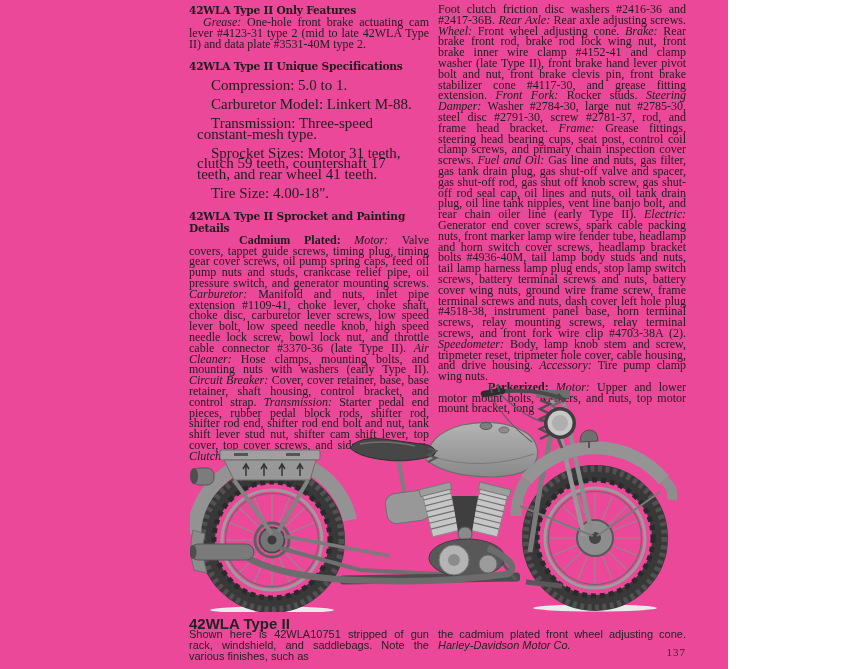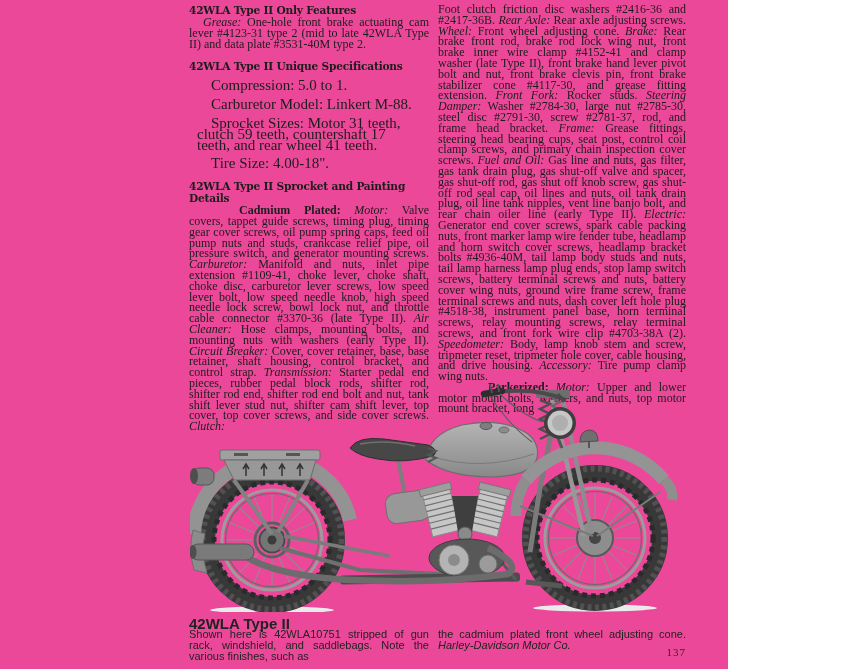--- a/index.html
+++ b/index.html
@@ -35,20 +35,21 @@
   <div class="columns">
     <div class="col-left">
       <div class="sec">
         <h3>42WLA Type II Only Features</h3>
         <p class="body"><span class="it">Grease:</span><span> One-hole front brake actuating cam lever #4123-31 type 2 (mid to late 42WLA Type II) and data plate #3531-40M type 2.</span></p>
       </div>
       <div class="sec">
         <h3>42WLA Type II Unique Specifications</h3>
         <p class="spec">Compression: 5.0 to 1.</p>
         <p class="spec">Carburetor Model: Linkert M-88.</p>
+        <p class="spec">Transmission: Three-speed constant-mesh type.</p>
         <p class="spec">Sprocket Sizes: Motor 31 teeth, clutch 59 teeth, countershaft 17 teeth, and rear wheel 41 teeth.</p>
         <p class="spec">Tire Size: 4.00-18".</p>
       </div>
       <div class="sec">
         <h3>42WLA Type II Sprocket and Painting Details</h3>
         <p class="body"><span class="bd">Cadmium Plated:</span><span> </span><span class="it">Motor:</span><span> Valve covers, tappet guide screws, timing plug, timing gear cover screws, oil pump spring caps, feed oil pump nuts and studs, crankcase relief pipe, oil pressure switch, and generator mounting screws. </span><span class="it">Carburetor:</span><span> Manifold and nuts, inlet pipe extension #1109-41, choke lever, choke shaft, choke disc, carburetor lever screws, low speed lever bolt, low speed needle knob, high speed needle lock screw, bowl lock nut, and throttle cable connector #3370-36 (late Type II). </span><span class="it">Air Cleaner:</span><span> Hose clamps, mounting bolts, and mounting nuts with washers (early Type II). </span><span class="it">Circuit Breaker:</span><span> Cover, cover retainer, base, base retainer, shaft housing, control bracket, and control strap. </span><span class="it">Transmission:</span><span> Starter pedal end pieces, rubber pedal block rods, shifter rod, shifter rod end, shifter rod end bolt and nut, tank shift lever stud nut, shifter cam shift lever, top cover, top cover screws, and side cover screws. </span><span class="it">Clutch:</span></p>
       </div>
     </div>
     <div class="col-right">
       <p class="body flush"><span>Foot clutch friction disc washers #2416-36 and #2417-36B. </span><span class="it">Rear Axle:</span><span> Rear axle adjusting screws. </span><span class="it">Wheel:</span><span> Front wheel adjusting cone. </span><span class="it">Brake:</span><span> Rear brake front rod, brake rod lock wing nut, front brake inner wire clamp #4152-41 and clamp washer (late Type II), front brake hand lever pivot bolt and nut, front brake clevis pin, front brake stabilizer cone #4117-30, and grease fitting extension. </span><span class="it">Front Fork:</span><span> Rocker studs. </span><span class="it">Steering Damper:</span><span> Washer #2784-30, large nut #2785-30, steel disc #2791-30, screw #2781-37, rod, and frame head bracket. </span><span class="it">Frame:</span><span> Grease fittings, steering head bearing cups, seat post, control coil clamp screws, and primary chain inspection cover screws. </span><span class="it">Fuel and Oil:</span><span> Gas line and nuts, gas filter, gas tank drain plug, gas shut-off valve and spacer, gas shut-off rod, gas shut off knob screw, gas shut-off rod seal cap, oil lines and nuts, oil tank drain plug, oil line tank nipples, vent line banjo bolt, and rear chain oiler line (early Type II). </span><span class="it">Electric:</span><span> Generator end cover screws, spark cable packing nuts, front marker lamp wire fender tube, headlamp and horn switch cover screws, headlamp bracket bolts #4936-40M, tail lamp body studs and nuts, tail lamp harness lamp plug ends, stop lamp switch screws, battery terminal screws and nuts, battery cover wing nuts, ground wire frame screw, frame terminal screws and nuts, dash cover left hole plug #4518-38, instrument panel base, horn terminal screws, relay mounting screws, relay terminal screws, and front fork wire clip #4703-38A (2). </span><span class="it">Speedometer:</span><span> Body, lamp knob stem and screw, tripmeter reset, tripmeter hole cover, cable housing, and drive housing. </span><span class="it">Accessory:</span><span> Tire pump clamp wing nuts.</span></p>

